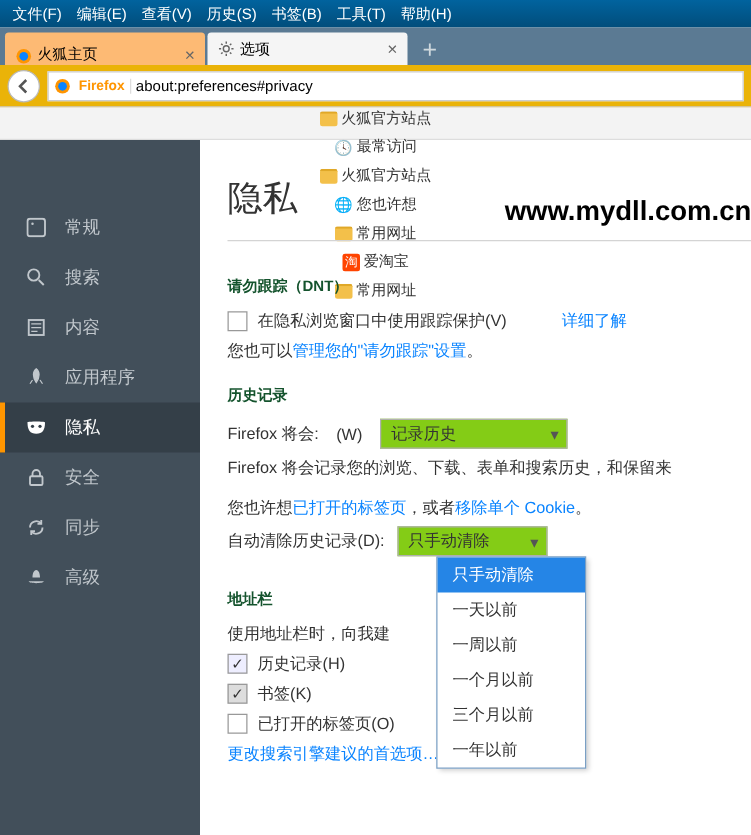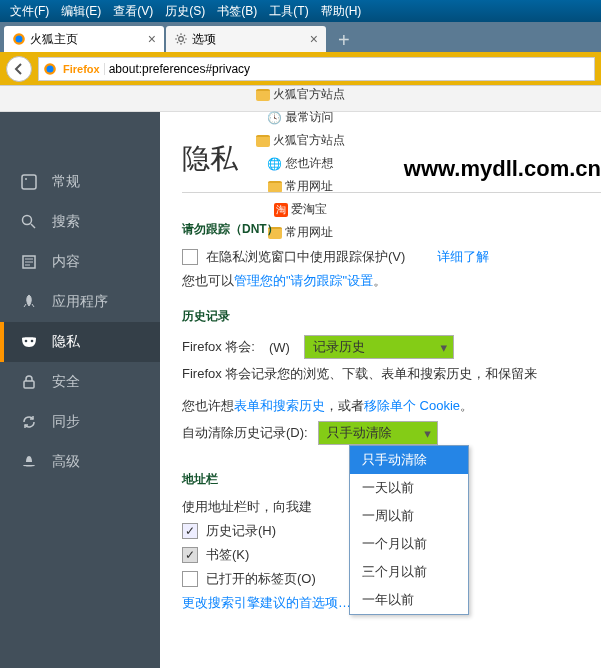--- a/index.html
+++ b/index.html
@@ -2,21 +2,21 @@
 <html><head>
 <meta charset="utf-8">
 <style>
 * { margin: 0; padding: 0; box-sizing: border-box; font-family: "Microsoft YaHei", Arial, sans-serif; }
 body { width: 601px; height: 668px; background: #fff; overflow: hidden; font-size: 12px; }
 .menubar { background: linear-gradient(#01639e, #014d7b); color: #fff; height: 22px; display: flex; align-items: center; padding: 0 4px; }
 .menubar span { padding: 2px 6px; cursor: default; }
 .tabbar { background: #5b7a93; height: 30px; display: flex; align-items: flex-end; padding-left: 4px; }
 .tab { background: #e8e8e8; border-radius: 3px 3px 0 0; height: 26px; display: flex; align-items: center; padding: 0 8px; margin-right: 2px; font-size: 12px; min-width: 160px; position: relative; }
 .tab.active { background: #f5f5f5; }
-.tab.inactive { background: #ffffff; }
+.tab.inactive { background: #fdba74; align-items: flex-end; }
 .tab-icon { width: 14px; height: 14px; margin-right: 4px; }
 .tab-close { margin-left: auto; color: #666; font-size: 14px; }
 .newtab { color: #cfd8dd; font-size: 20px; padding: 0 10px; cursor: default; }
 .navbar { background: #eab308; height: 34px; display: flex; align-items: center; padding: 0 6px; border-bottom: 1px solid #ccc; }
 .back-btn { width: 26px; height: 26px; border: 1px solid #bbb; border-radius: 50%; background: #fff; display: flex; align-items: center; justify-content: center; margin-right: 6px; }
 .urlbar { flex: 1; height: 24px; border: 1px solid #ccc; background: #fff; display: flex; align-items: center; padding: 0 4px; font-family: monospace; font-size: 12px; }
 .url-badge { background: #fff; color: #ff9500; font-weight: bold; padding: 0 4px; border-right: 1px solid #ddd; margin-right: 4px; font-size: 11px; }
 .bookbar { background: #f3f3f3; height: 26px; display: flex; align-items: center; padding: 0 6px; border-bottom: 1px solid #ddd; gap: 6px; flex-direction: column; }
 .bookbar-item { display: flex; align-items: center; gap: 3px; font-size: 12px; color: #333; }
 .folder-ico { width: 14px; height: 12px; background: #f3c04a; border-radius: 2px; border-top: 2px solid #e0a828; display: inline-block; }
@@ -195,42 +195,42 @@
   </div>
 
   <div class="content">
     <h1>隐私</h1>
     <div class="watermark">www.mydll.com.cn</div>
 
     <h2>请勿跟踪（DNT）</h2>
     <div class="row">
       <span class="chk"></span>
       <span>在隐私浏览窗口中使用跟踪保护(V)</span>
-      <a class="lk" style="margin-left:32px">详细了解</a>
+      <a class="lk" style="margin-left:44px">详细了解</a>
     </div>
     <div class="row">
       <span>您也可以</span>
       <a class="lk">管理您的"请勿跟踪"设置</a>
       <span>。</span>
     </div>
 
     <h2>历史记录</h2>
     <div class="row">
       <span>Firefox 将会:</span>
       <span style="margin:0 14px">(W)</span>
       <div class="sel-box">
           <span>记录历史</span>
         </div>
     </div>
     <div class="row">
         <span>Firefox 将会记录您的浏览、下载、表单和搜索历史，和保留来</span>
       </div>
     <div class="row" style="margin-top:14px">
       <span>您也许想</span>
-      <a class="lk">表单和搜索历史</a>
+      <a class="lk">已打开的标签页</a>
       <span>，或者</span>
       <a class="lk">移除单个 Cookie</a>
       <span>。</span>
     </div>
     <div class="row" style="position:relative">
       <span>自动清除历史记录(D):</span>
       <div class="sel-box" style="margin-left:10px;min-width:120px">
           <span>只手动清除</span>
         </div>
       <div class="dropdown" style="left:167px;top:24px">

